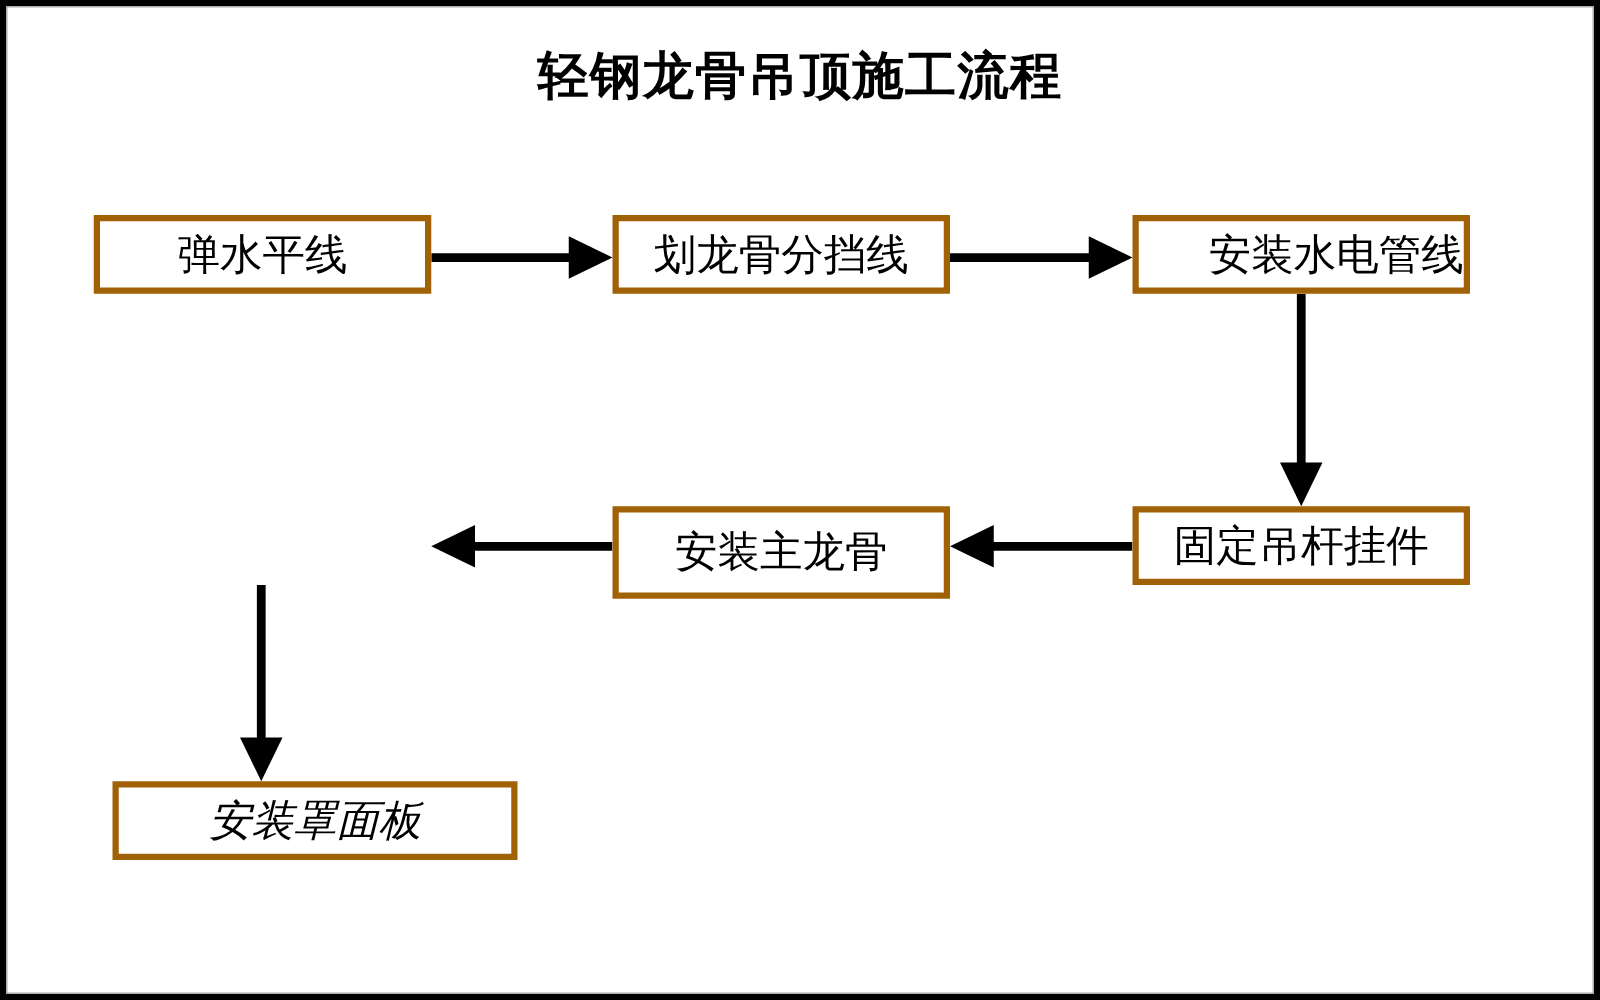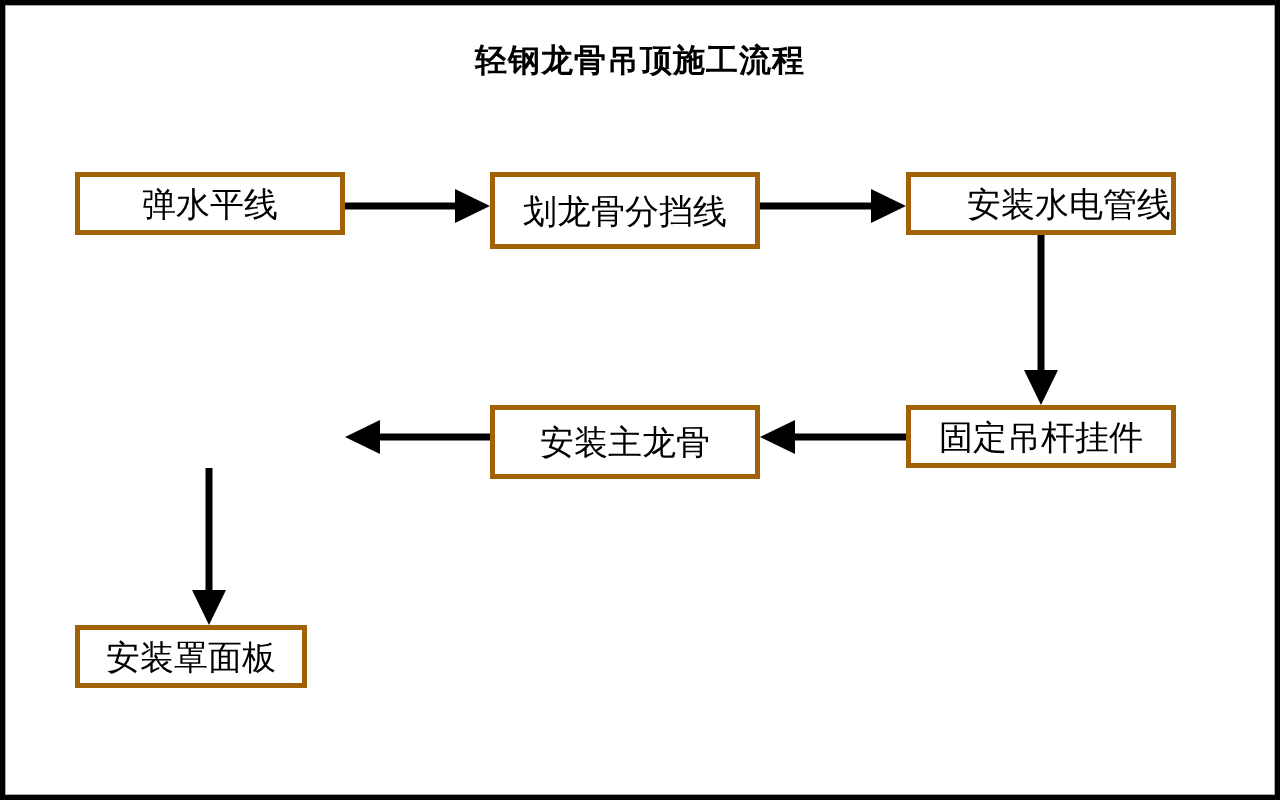--- a/index.html
+++ b/index.html
@@ -30,21 +30,21 @@
     box-sizing: border-box;
     border: 1px solid #a9a9a9;
     pointer-events: none;
   }
   #chart-title {
     position: absolute;
     left: 0;
     top: 38px;
     width: 1280px;
     text-align: center;
-    font-size: 32px;
+    font-size: 41px;
     font-weight: bold;
     color: #000000;
     letter-spacing: 1px;
     line-height: 44px;
     white-space: nowrap;
   }
   .node {
     position: absolute;
     box-sizing: border-box;
     border: 5px solid #a16207;
@@ -109,34 +109,34 @@
     <g>
       <line x1="209" y1="468" x2="209" y2="598"></line>
       <polygon points="209,625 192,590 226,590"></polygon>
     </g>
   </svg>
 
   <div class="node" style="left:75px;  top:172px; width:270px; height:63px;">
     <span>弹水平线</span>
   </div>
 
-  <div class="node" style="left:490px; top:172px; width:270px; height:77px;">
+  <div class="node" style="left:490px; top:172px; width:270px; height:63px;">
     <span>划龙骨分挡线</span>
   </div>
 
   <div class="node" style="left:906px; top:172px; width:270px; height:63px;justify-content:flex-end;">
     <span>安装水电管线</span>
   </div>
 
   <div class="node" style="left:906px; top:405px; width:270px; height:63px;">
     <span>固定吊杆挂件</span>
   </div>
 
   <div class="node" style="left:490px; top:405px; width:270px; height:74px;">
     <span>安装主龙骨</span>
   </div>
 
 
-  <div class="node" style="left:75px;  top:625px; width:232px; height:63px;">
+  <div class="node" style="left:90px;  top:625px; width:324px; height:63px;font-style:italic;">
     <span>安装罩面板</span>
   </div>
 
 </div>
 
 </body></html>

